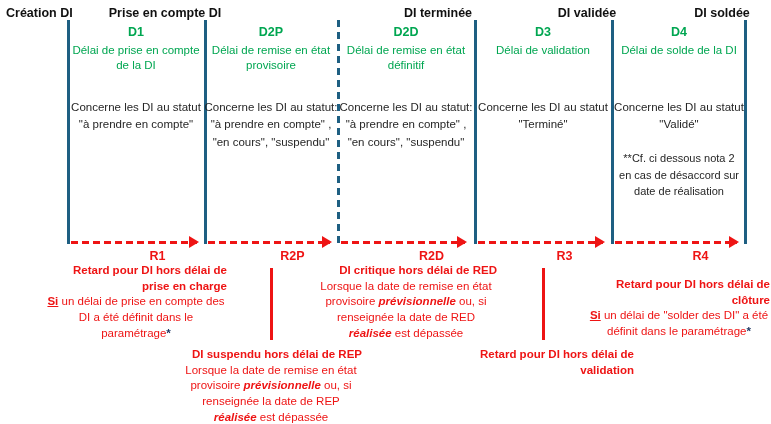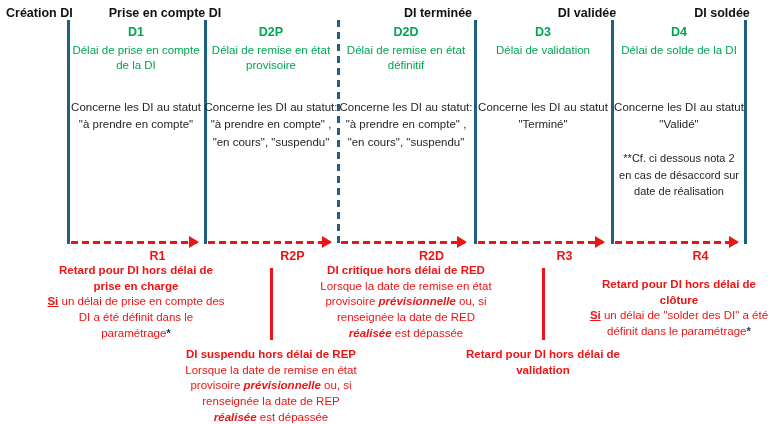--- a/index.html
+++ b/index.html
@@ -22,21 +22,21 @@
   
   .arrow{position:absolute;top:241px;height:3px;background:repeating-linear-gradient(to right,#ee1414 0 7px,transparent 7px 11px);}
   .arrow::after{
     content:"";position:absolute;right:-2px;top:-5px;width:0;height:0;
     border-left:10px solid #ee1414;border-top:6.5px solid transparent;border-bottom:6.5px solid transparent;
   }
   
   .rlabel{position:absolute;top:249px;font-size:12.5px;font-weight:bold;color:#ee1414;white-space:nowrap;transform:translateX(-50%);padding-left:43px;}
   .rconnector{position:absolute;width:2.5px;background:#ee1414;top:268px;height:72px;}
   .rblock{position:absolute;width:182px;font-size:11.5px;color:#ee1414;text-align:center;line-height:1.36;transform:translateX(-50%);}
-  .rtitle{font-weight:bold;white-space:pre-line;}
+  .rtitle{font-weight:bold;white-space:pre-line;text-align:right;}
   .si{font-weight:bold;text-decoration:underline;}
   .em{font-weight:bold;font-style:italic;}
   .ast{font-weight:bold;}
   .ast-dark{color:#203864;font-weight:bold;}
 </style>
 </head>
 <body>
 
 <div class="canvas">
 

